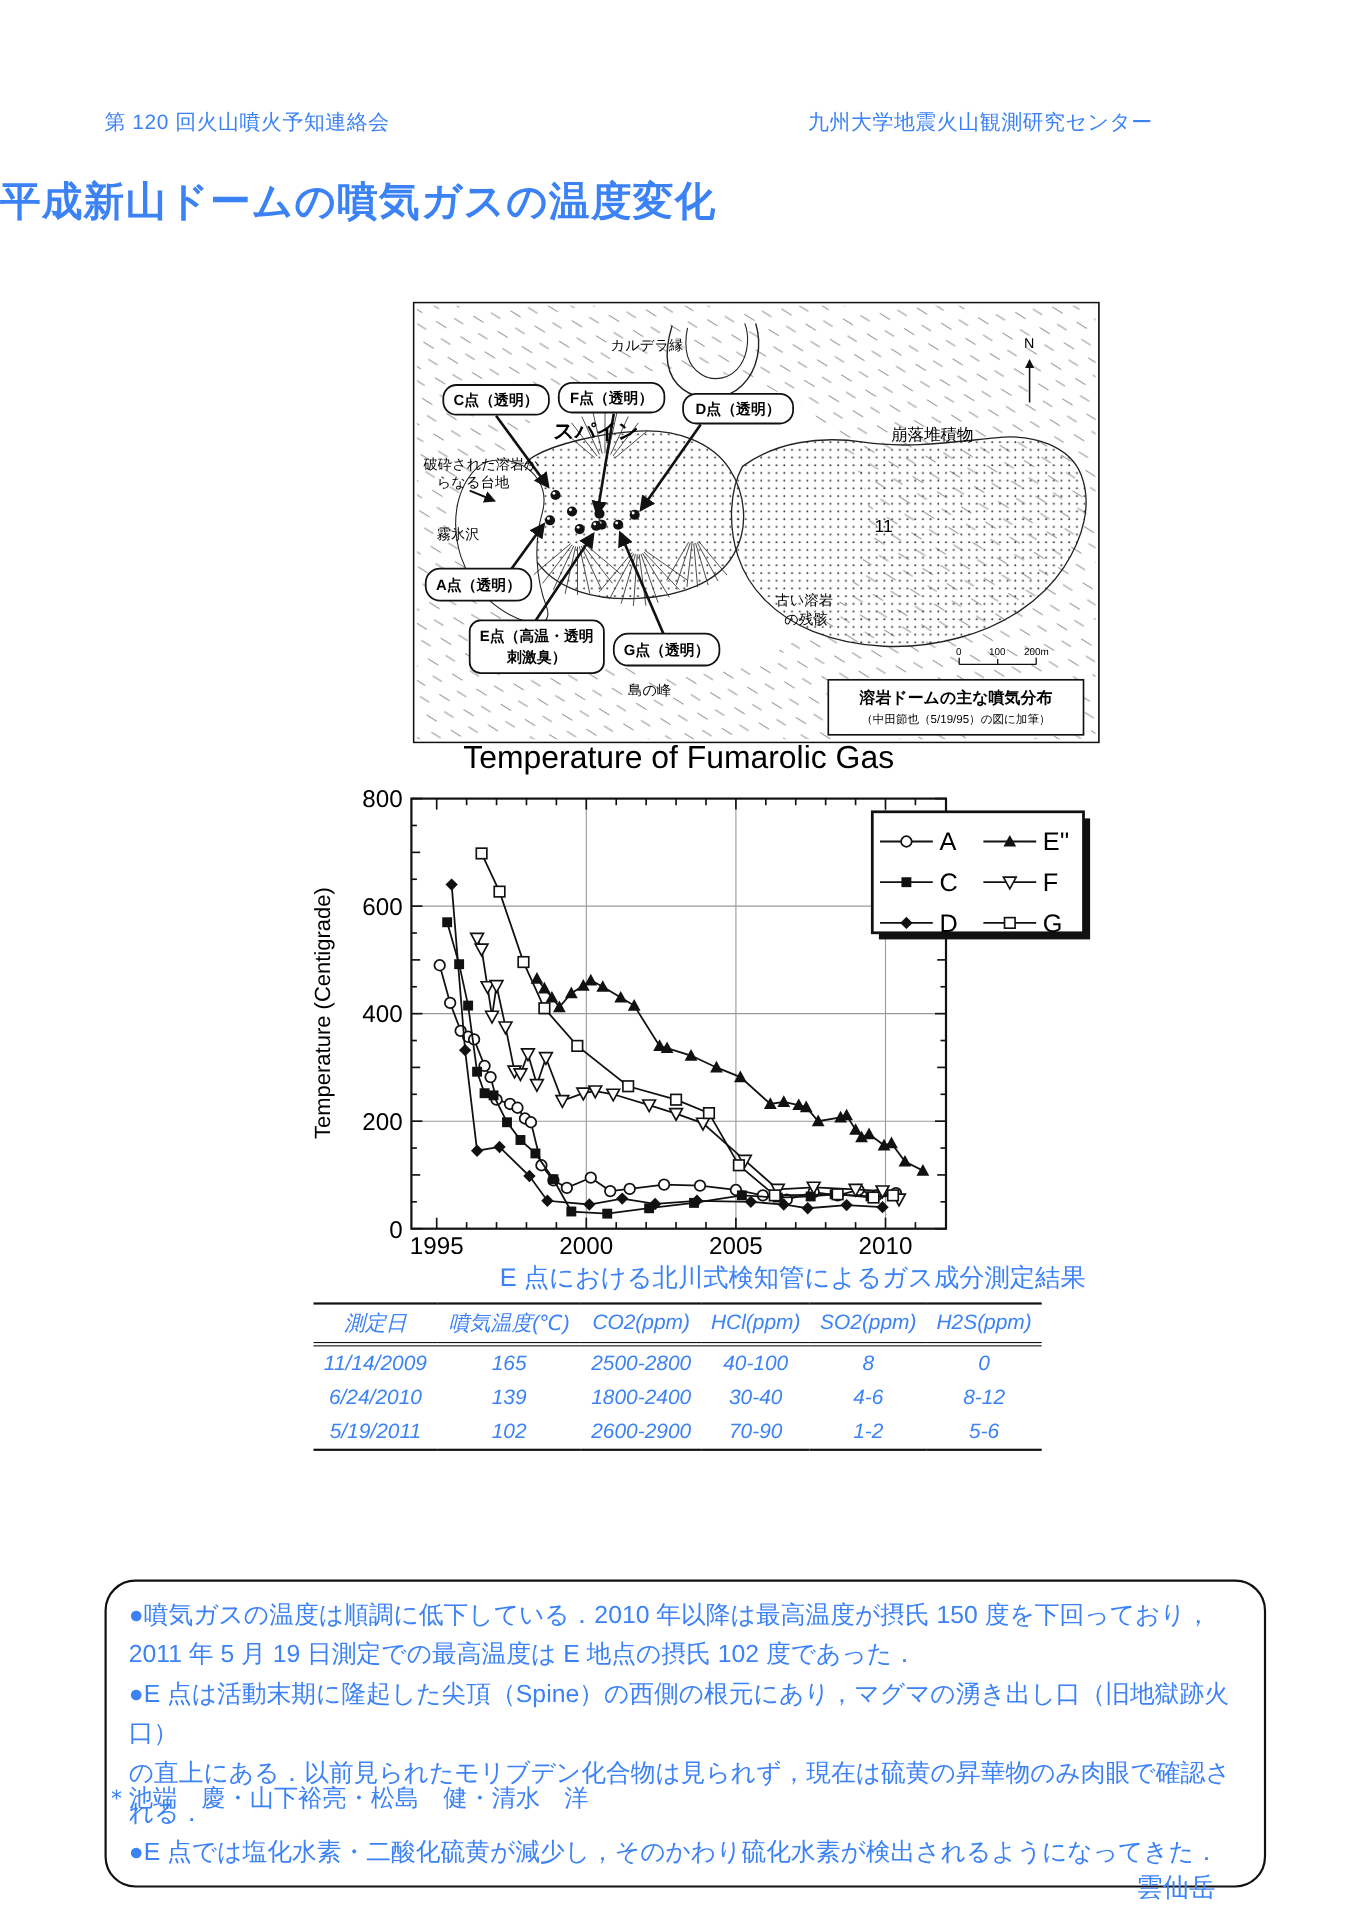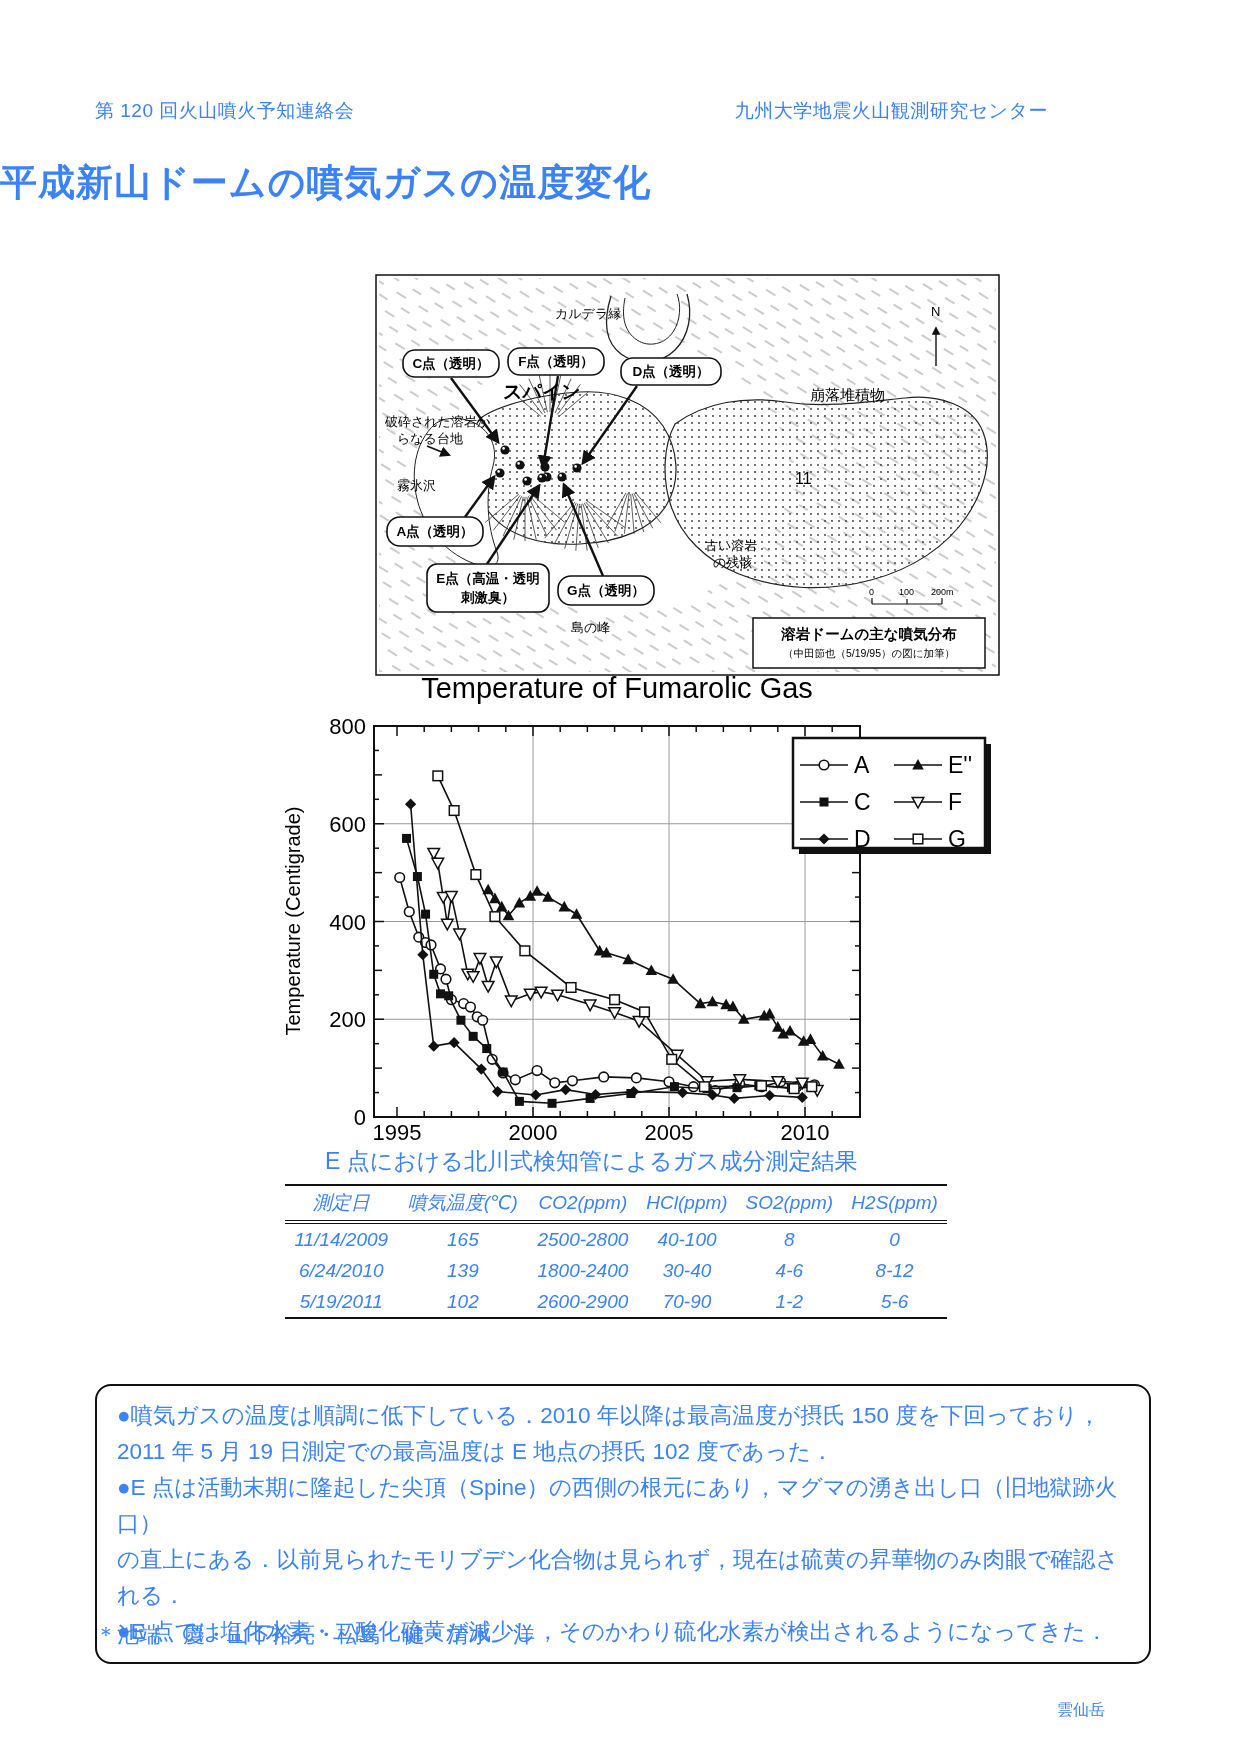--- a/index.html
+++ b/index.html
@@ -5,30 +5,30 @@
   html,body{margin:0;padding:0;background:#9a9a9a;}
   #page{position:relative;width:1240px;height:1753px;background:#ffffff;
         font-family:"Liberation Sans","DejaVu Sans",sans-serif;color:#3b82f6;overflow:hidden;}
   .abs{position:absolute;}
   #header-row{left:95px;top:98px;width:953px;display:flex;justify-content:space-between;
               font-size:19px;letter-spacing:.5px;}
   #doc-title{left:0;top:158px;width:1240px;text-align:left;font-size:37px;font-weight:bold;
              letter-spacing:1px;}
   #map-wrap{left:375px;top:274px;}
   #chart-wrap{left:280px;top:640px;}
-  #table-title{left:325px;top:1146px;width:662px;text-align:left;font-size:23px;}
+  #table-title{left:325px;top:1146px;width:662px;text-align:right;font-size:23px;}
   #gas-table{left:285px;top:1184px;width:662px;border-collapse:collapse;font-size:19px;font-style:italic;}
   #gas-table th{font-weight:normal;border-top:2px solid #111;border-bottom:4px double #111;
                 height:34px;padding:0 4px;}
   #gas-table td{height:31px;text-align:center;padding:0 4px;}
   #gas-table tbody tr:last-child td{border-bottom:2px solid #111;}
-  #notes-box{left:95px;top:1384px;width:1012px;border:2.5px solid #111;border-radius:16px;
+  #notes-box{left:95px;top:1436px;width:1012px;border:2.5px solid #111;border-radius:28px;
              padding:12px 20px;font-size:22.5px;line-height:36px;}
   #credits{left:95px;top:1620px;font-size:22px;}
-  #page-label{left:0;top:1700px;width:1105px;text-align:right;font-size:16px;}
+  #page-label{left:0;top:1700px;width:1105px;text-align:right;font-size:24px;}
   svg text{font-family:"Liberation Sans","DejaVu Sans",sans-serif;}
 </style>
 </head>
 <body>
 
 <div id="page">
 
   <div id="header-row" class="abs">
     <span>第 120 回火山噴火予知連絡会</span>
     <span>九州大学地震火山観測研究センター</span>

